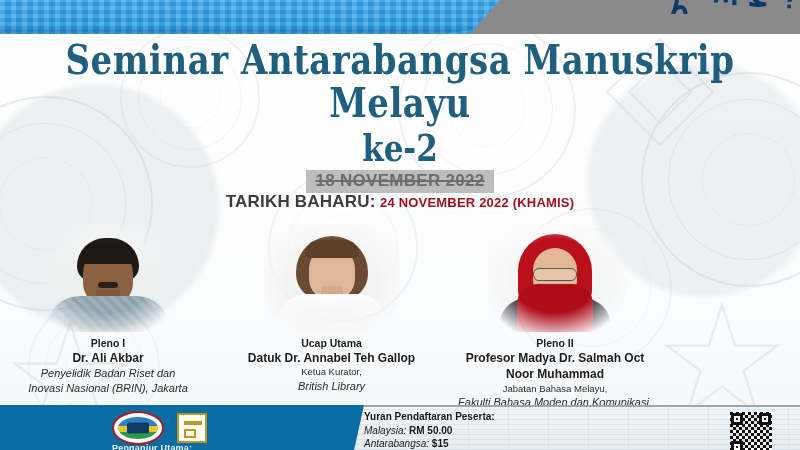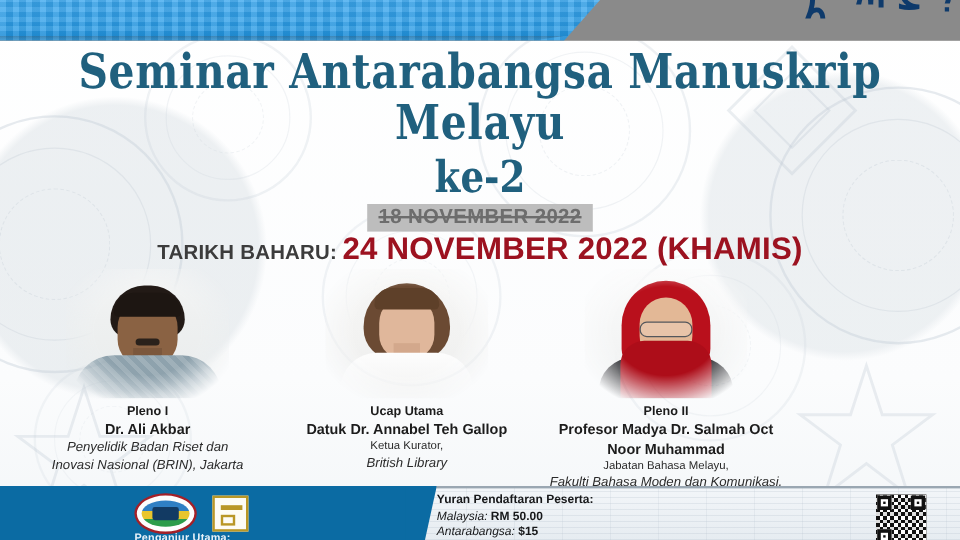--- a/index.html
+++ b/index.html
@@ -175,33 +175,33 @@
     white-space: nowrap;
   }
   .date-new-label {
     font-size: 17px;
     font-weight: 700;
     color: #3c3c3c;
     letter-spacing: .2px;
     margin-top: 24px;
   }
   .date-new-value {
-    font-size: 26px;
+    font-size: 13px;
     font-weight: 700;
     color: #9c1220;
     letter-spacing: .2px;
   }
 
   
   .speakers {
     position: absolute;
     left: 0; top: 224px;
     width: 663px;
     display: flex;
-    justify-content: flex-end;
+    justify-content: space-between;
     align-items: flex-start;
   }
   .speaker {
     width: 216px;
     text-align: center;
   }
   .photo {
     position: relative;
     width: 136px;
     height: 108px;

